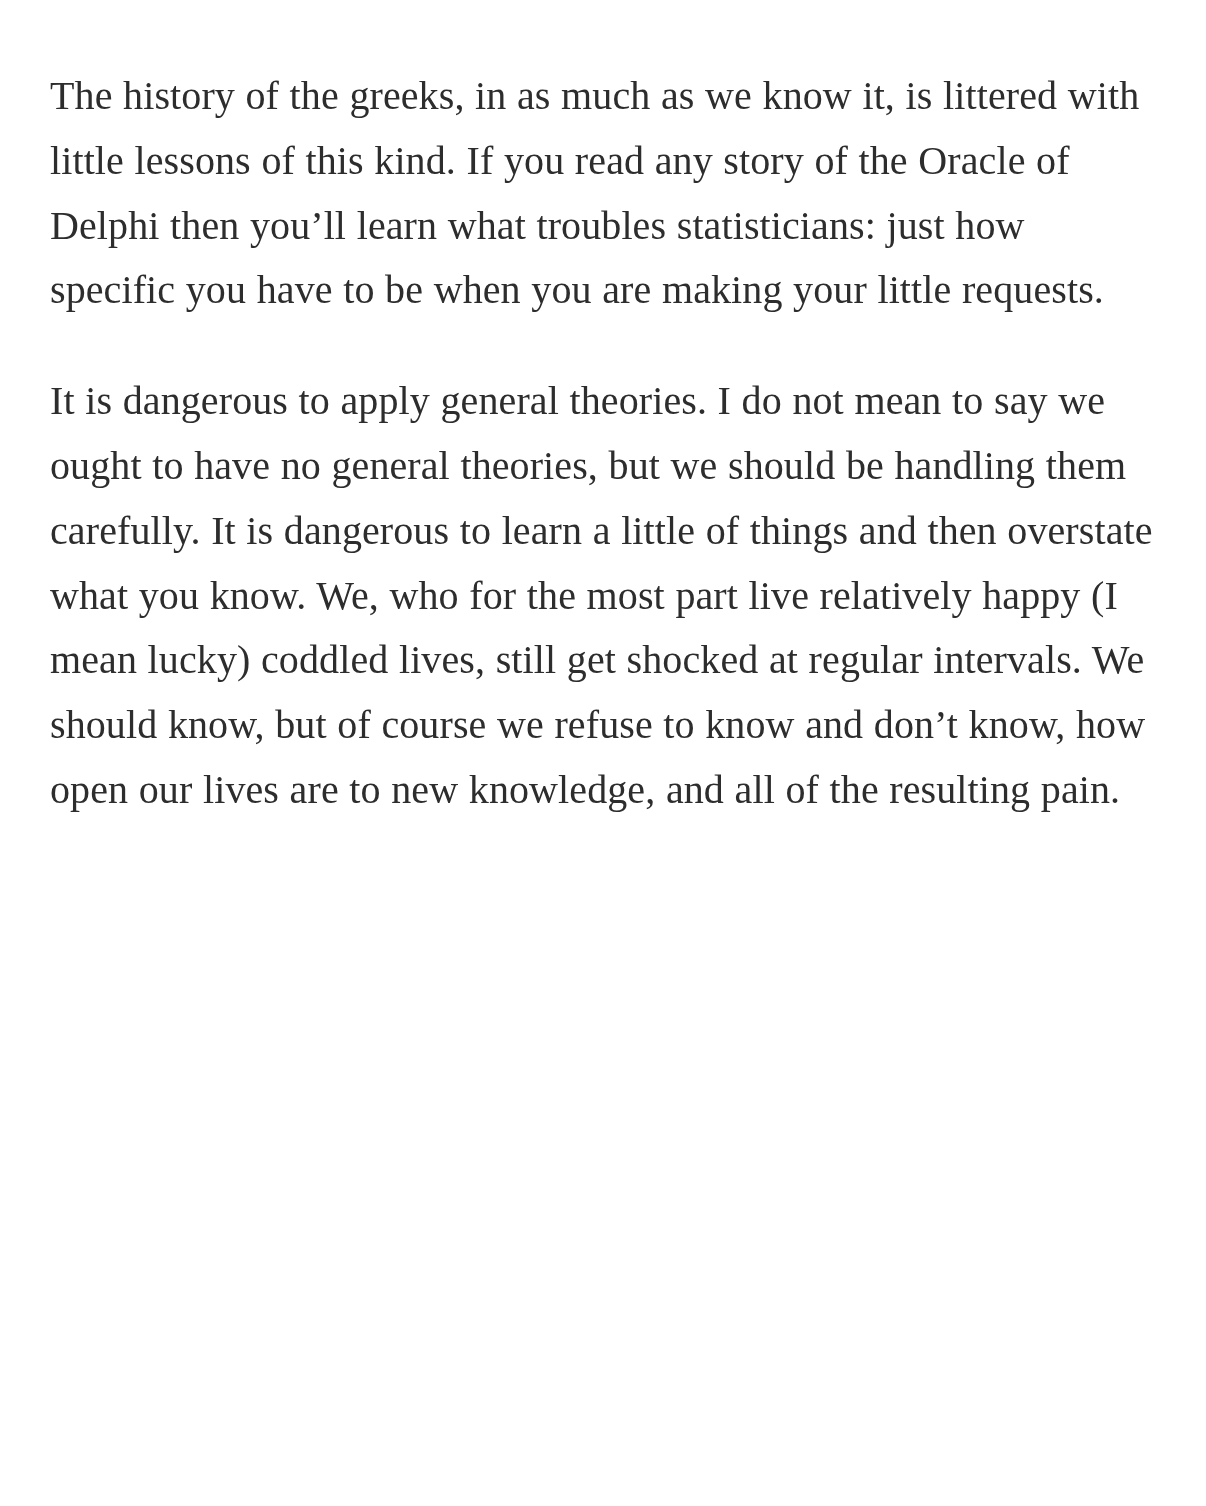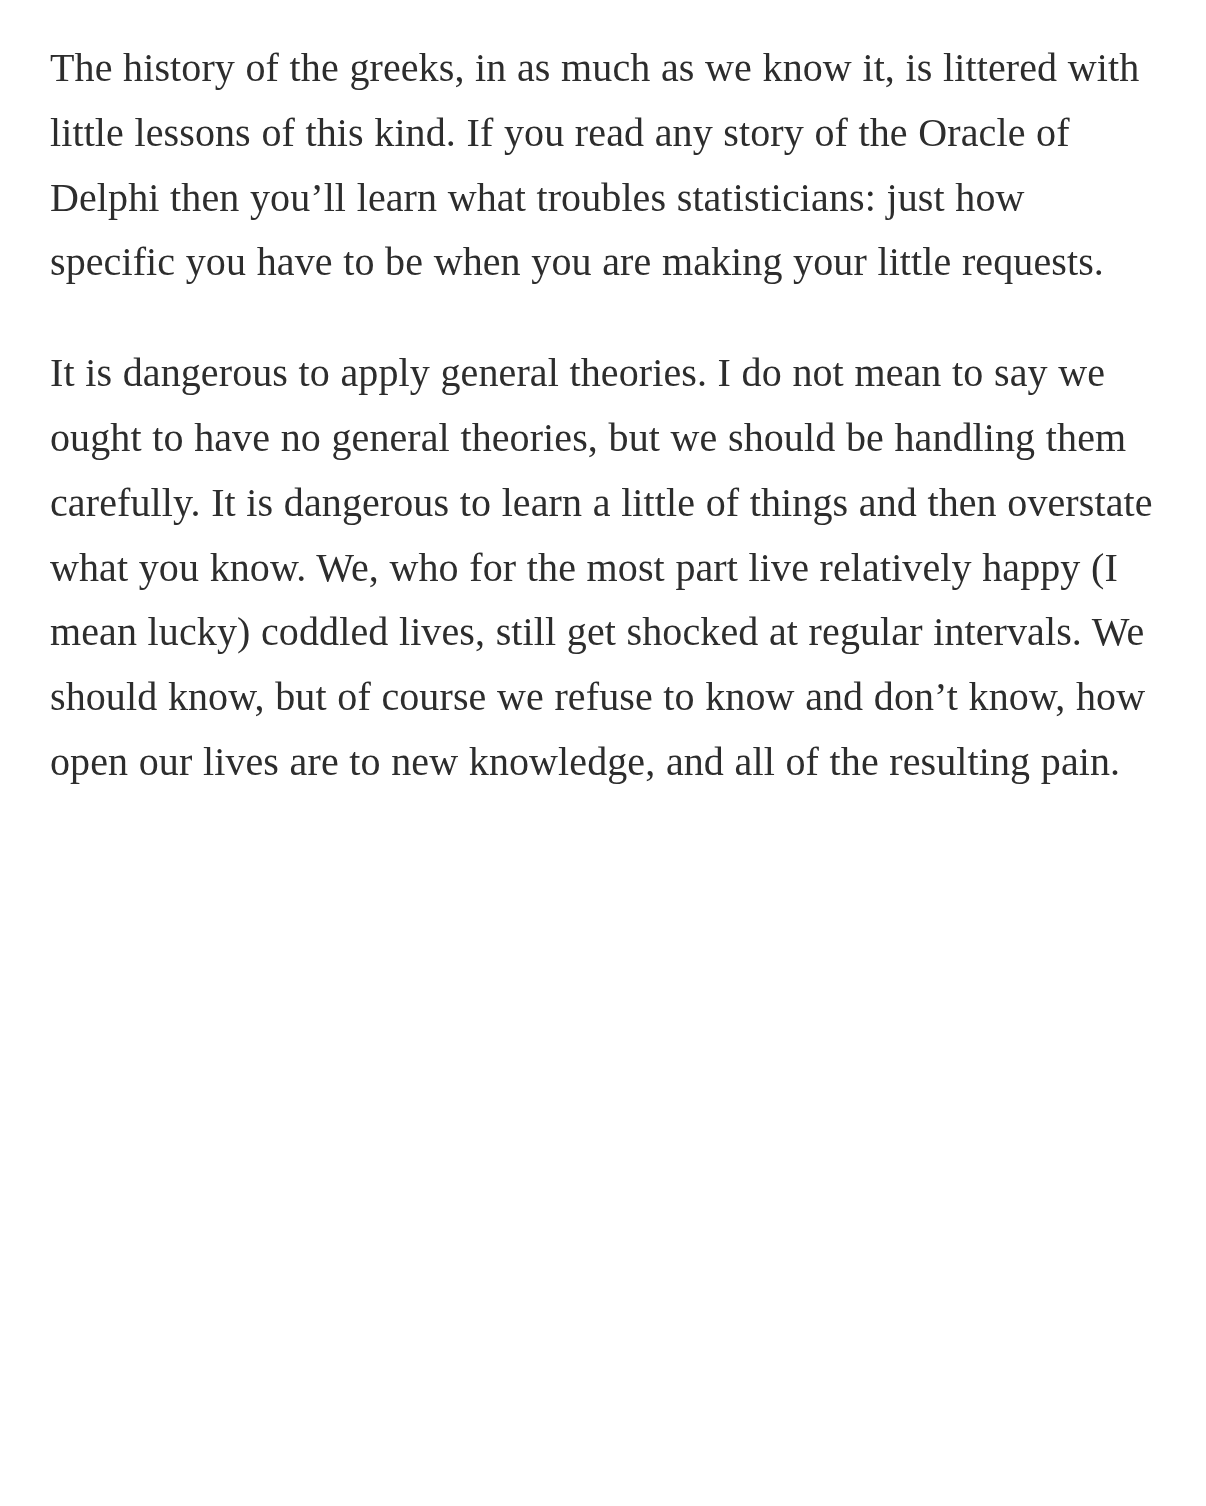--- a/index.html
+++ b/index.html
@@ -10,21 +10,21 @@
   body {
     width: 1206px;
     min-height: 1506px;
     font-family: "Liberation Serif", "DejaVu Serif", serif;
     color: #2b2b2b;
   }
   .page {
     box-sizing: border-box;
     width: 1206px;
     min-height: 1506px;
-    padding: 36px 52px 30px 50px;
+    padding: 64px 52px 30px 50px;
     background: #ffffff;
   }
   .article {
     max-width: 1110px;
   }
   .para {
     font-size: 40px;
     line-height: 1.62;
     letter-spacing: 0.1px;
     color: #2d2d2d;

